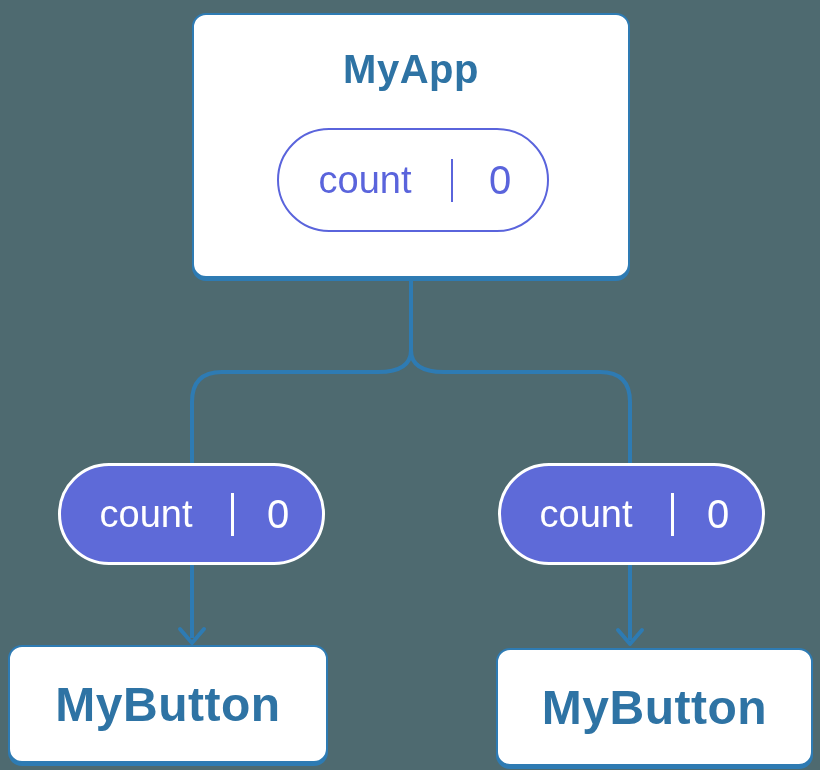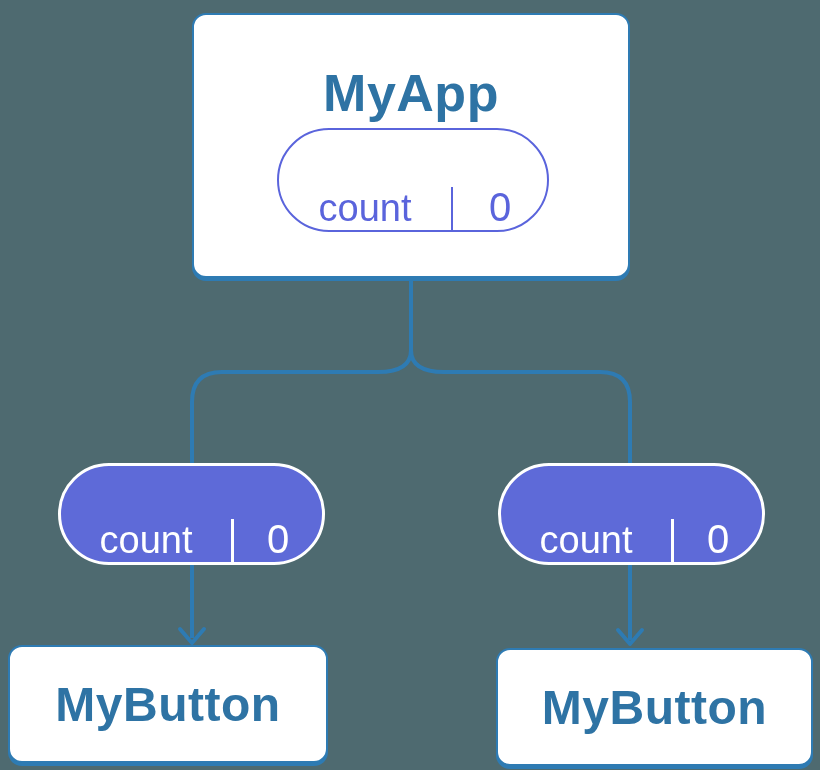--- a/index.html
+++ b/index.html
@@ -20,33 +20,33 @@
     box-shadow:0 3px 0 #2e7bb3;
     box-sizing:border-box;
   }
   .node-title{
     color:#2e73a4;
     font-weight:600;
     text-align:center;
     letter-spacing:0.5px;
   }
   .root-node{left:192px;top:13px;width:438px;height:265px;}
-  .root-node .node-title{margin-top:48px;font-size:52px;}
+  .root-node .node-title{margin-top:32px;font-size:40px;}
 
   .leaf-node{
     display:flex;align-items:center;justify-content:center;
   }
   .leaf-node .node-title{font-size:48px;}
   .leaf-left{left:8px;top:645px;width:320px;height:118px;}
   .leaf-right{left:496px;top:648px;width:317px;height:118px;}
 
   .pill{
     position:absolute;
     display:flex;
-    align-items:flex-end;
+    align-items:center;
     box-sizing:border-box;
     border-radius:999px;
     font-size:38px;
   }
   .pill-name{
     width:172px;
     display:flex;align-items:center;justify-content:center;
   }
   .pill-value{
     flex:1;

